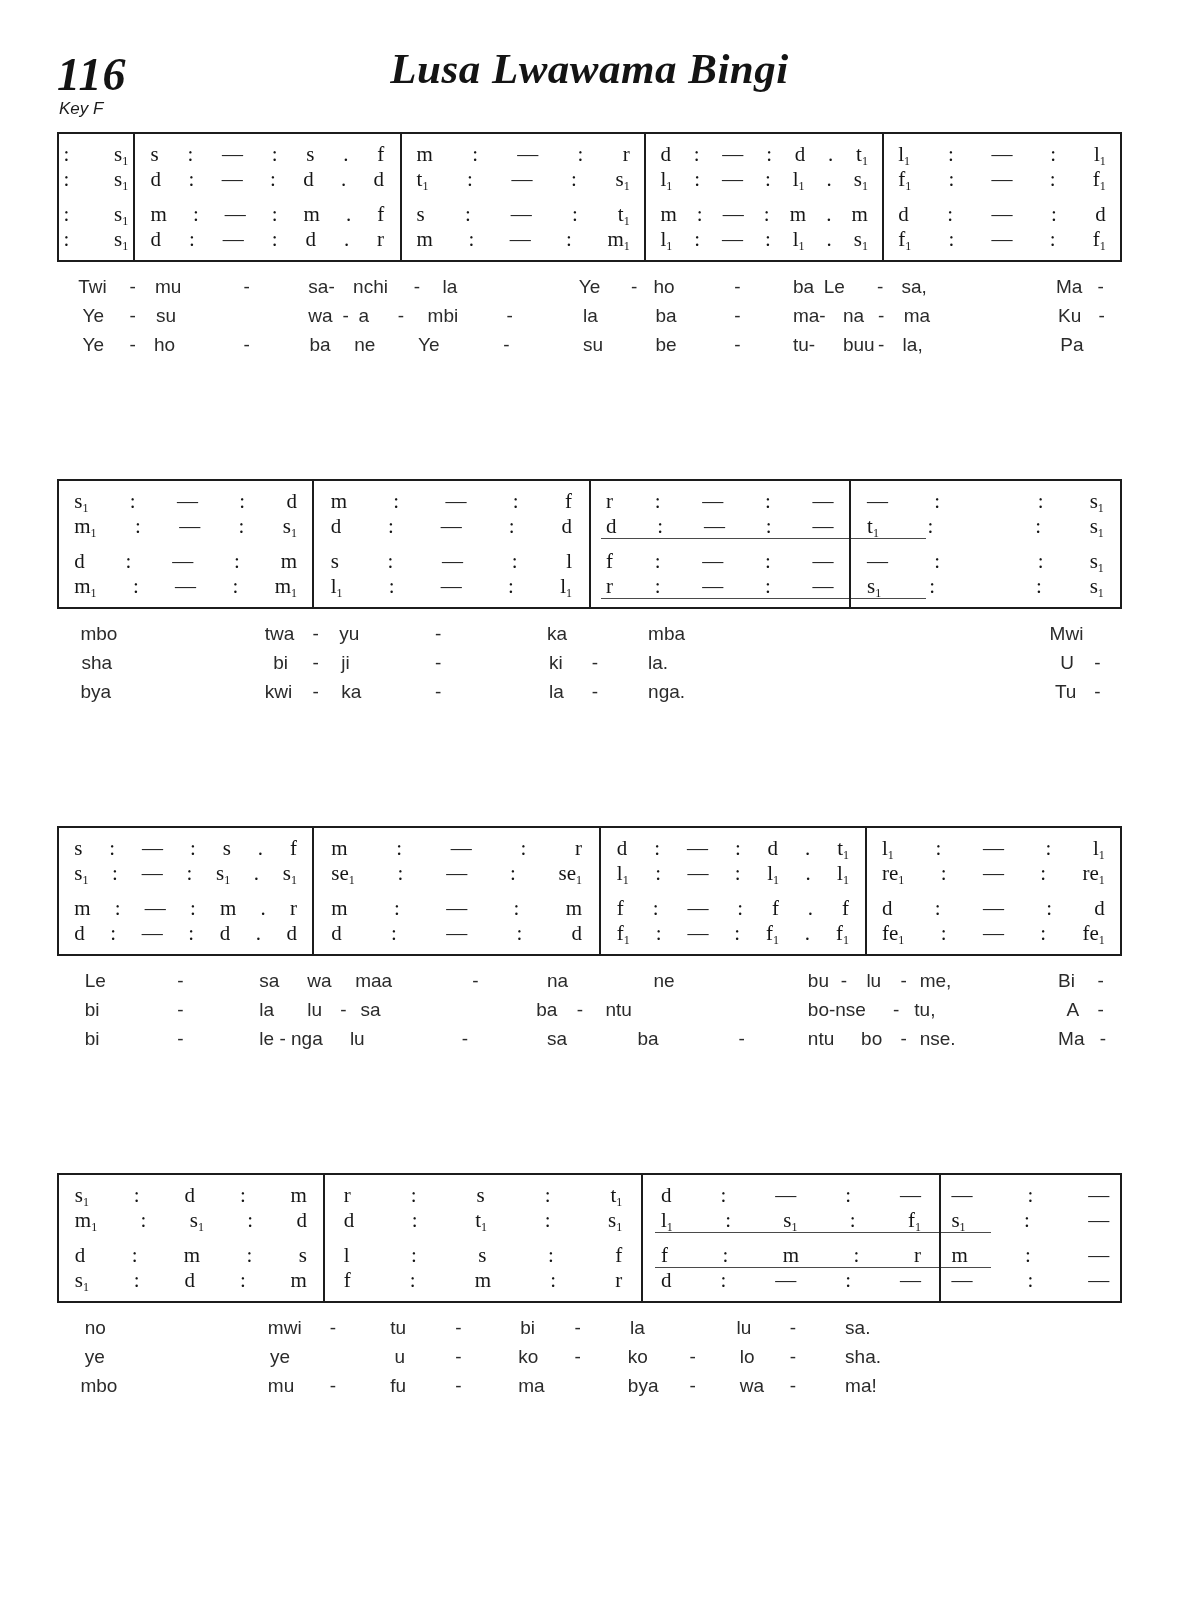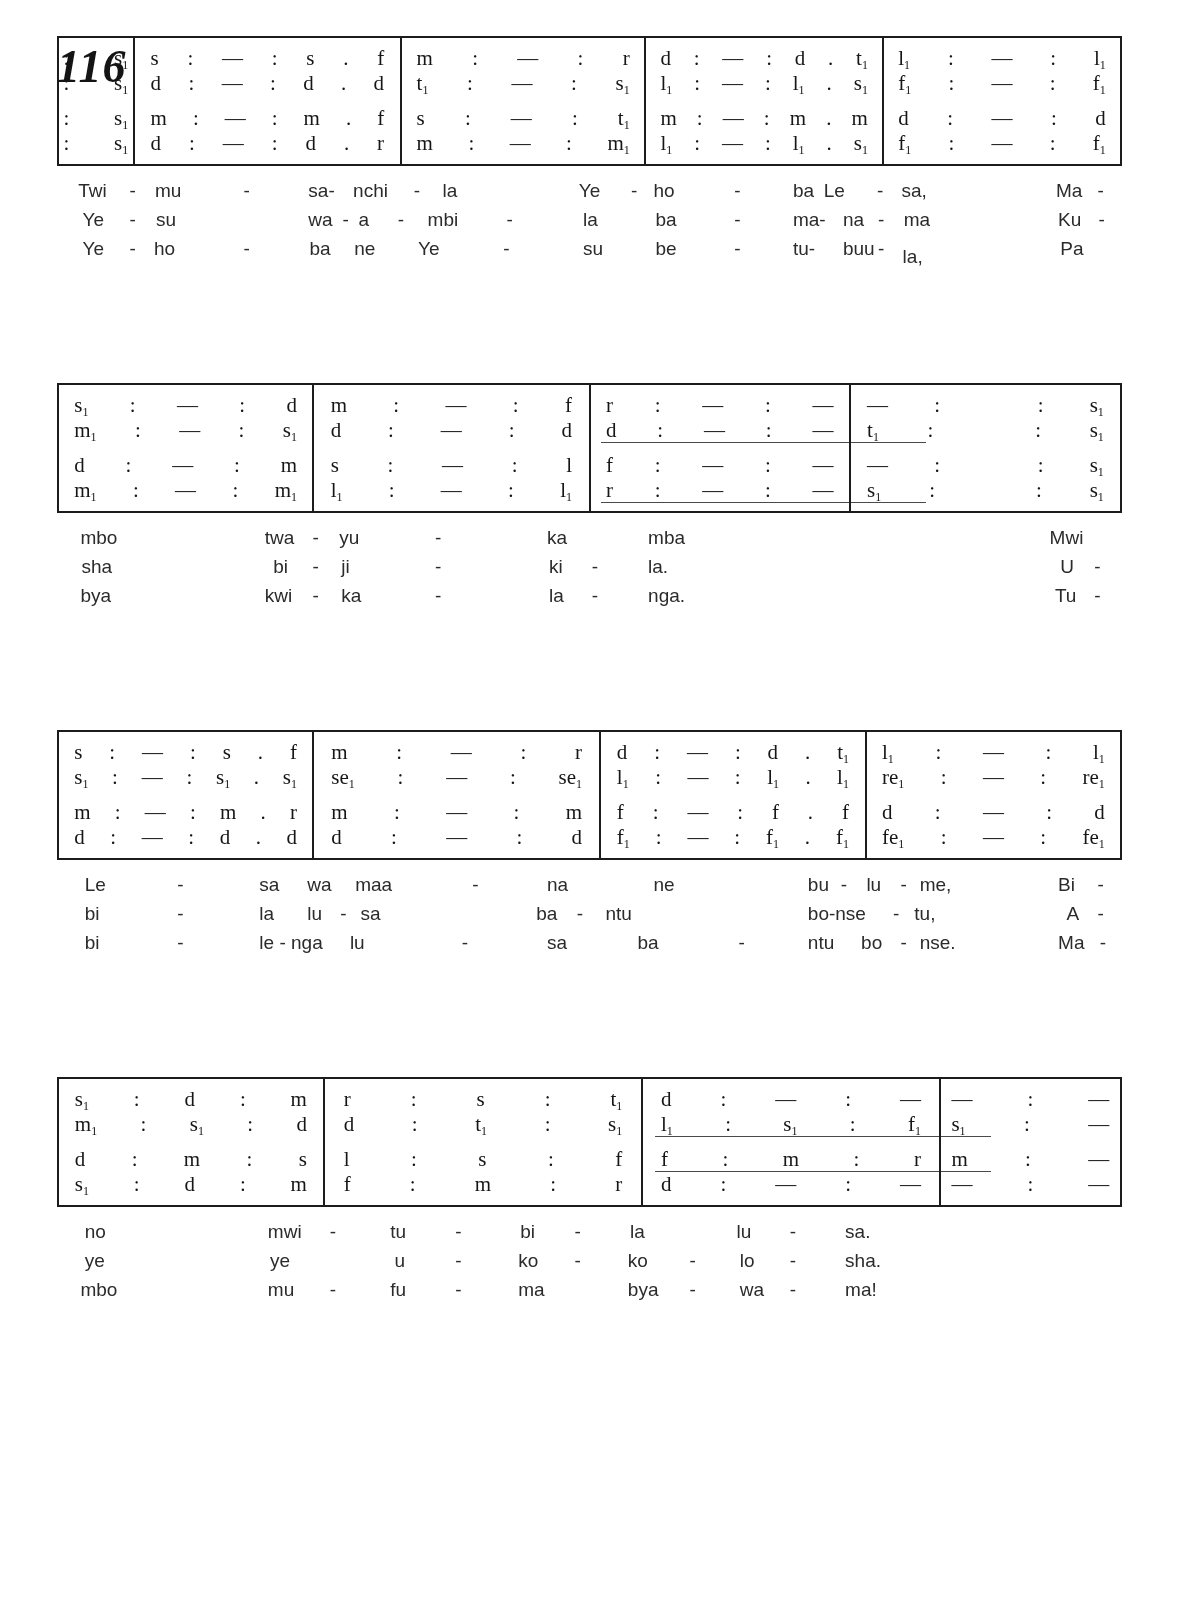--- a/index.html
+++ b/index.html
@@ -90,21 +90,23 @@
     font:20px "Liberation Serif", serif;
     color:#1e1e1e;
   }
 </style>
 </head>
 <body>
 
 <div class="page">
   <div class="header">
     <div class="hymn-number">116</div>
+    <div class="title">Lusa Lwawama Bingi</div>
   </div>
+  <div class="key">Key F</div>
 
   <div id="systems">
       <div class="system">
         <div class="score-box">
           <div class="measure" style="flex: 7 1 0px;">
             <div class="note-row">
               <span class="tok">:</span>
               <span class="tok">s<sub>1</sub></span>
             </div>
             <div class="note-row">
@@ -306,21 +308,21 @@
             <span class="lyric-tok" style="left: 23.7%;">ba</span>
             <span class="lyric-tok" style="left: 27.9%;">ne</span>
             <span class="lyric-tok" style="left: 33.9%;">Ye</span>
             <span class="lyric-tok" style="left: 41.9%;">-</span>
             <span class="lyric-tok" style="left: 49.4%;">su</span>
             <span class="lyric-tok" style="left: 56.2%;">be</span>
             <span class="lyric-tok" style="left: 63.6%;">-</span>
             <span class="lyric-tok" style="left: 69.1%;">tu-</span>
             <span class="lyric-tok" style="left: 73.8%;">buu</span>
             <span class="lyric-tok" style="left: 77.1%;">-</span>
-            <span class="lyric-tok" style="left: 79.4%; margin-top: 8px;">la,</span>
+            <span class="lyric-tok" style="left: 79.4%;">la,</span>
             <span class="lyric-tok" style="left: 94.2%;">Pa</span>
           </div>
         </div>
       </div>
       <div class="system">
         <div class="score-box">
           <div class="measure" style="flex: 24 1 0px;">
             <div class="note-row">
               <span class="tok">s<sub>1</sub></span>
               <span class="tok">:</span>

